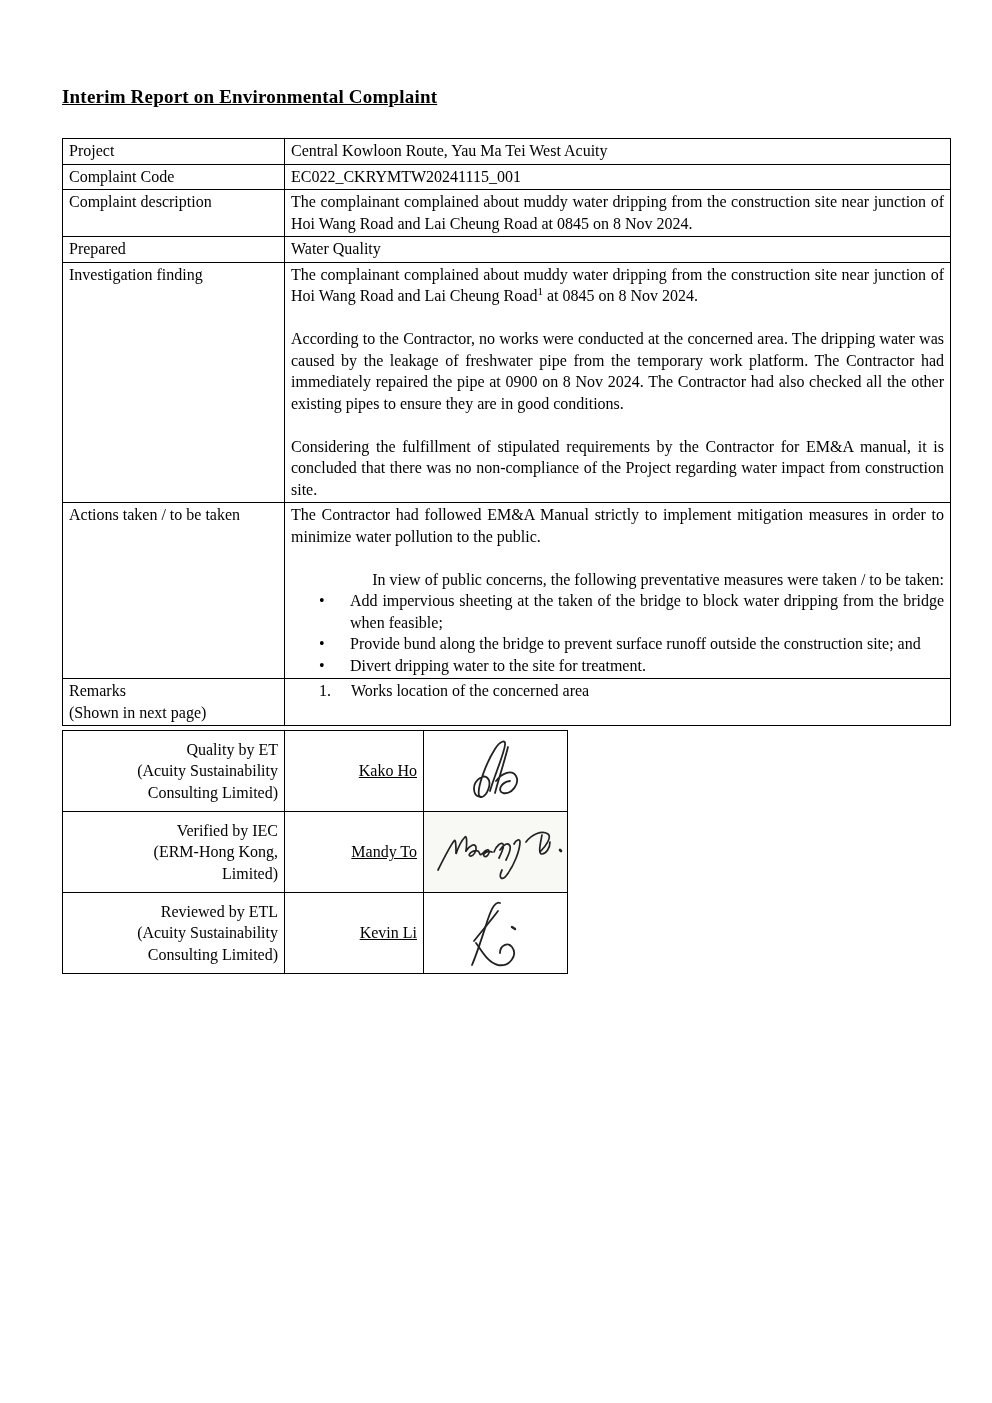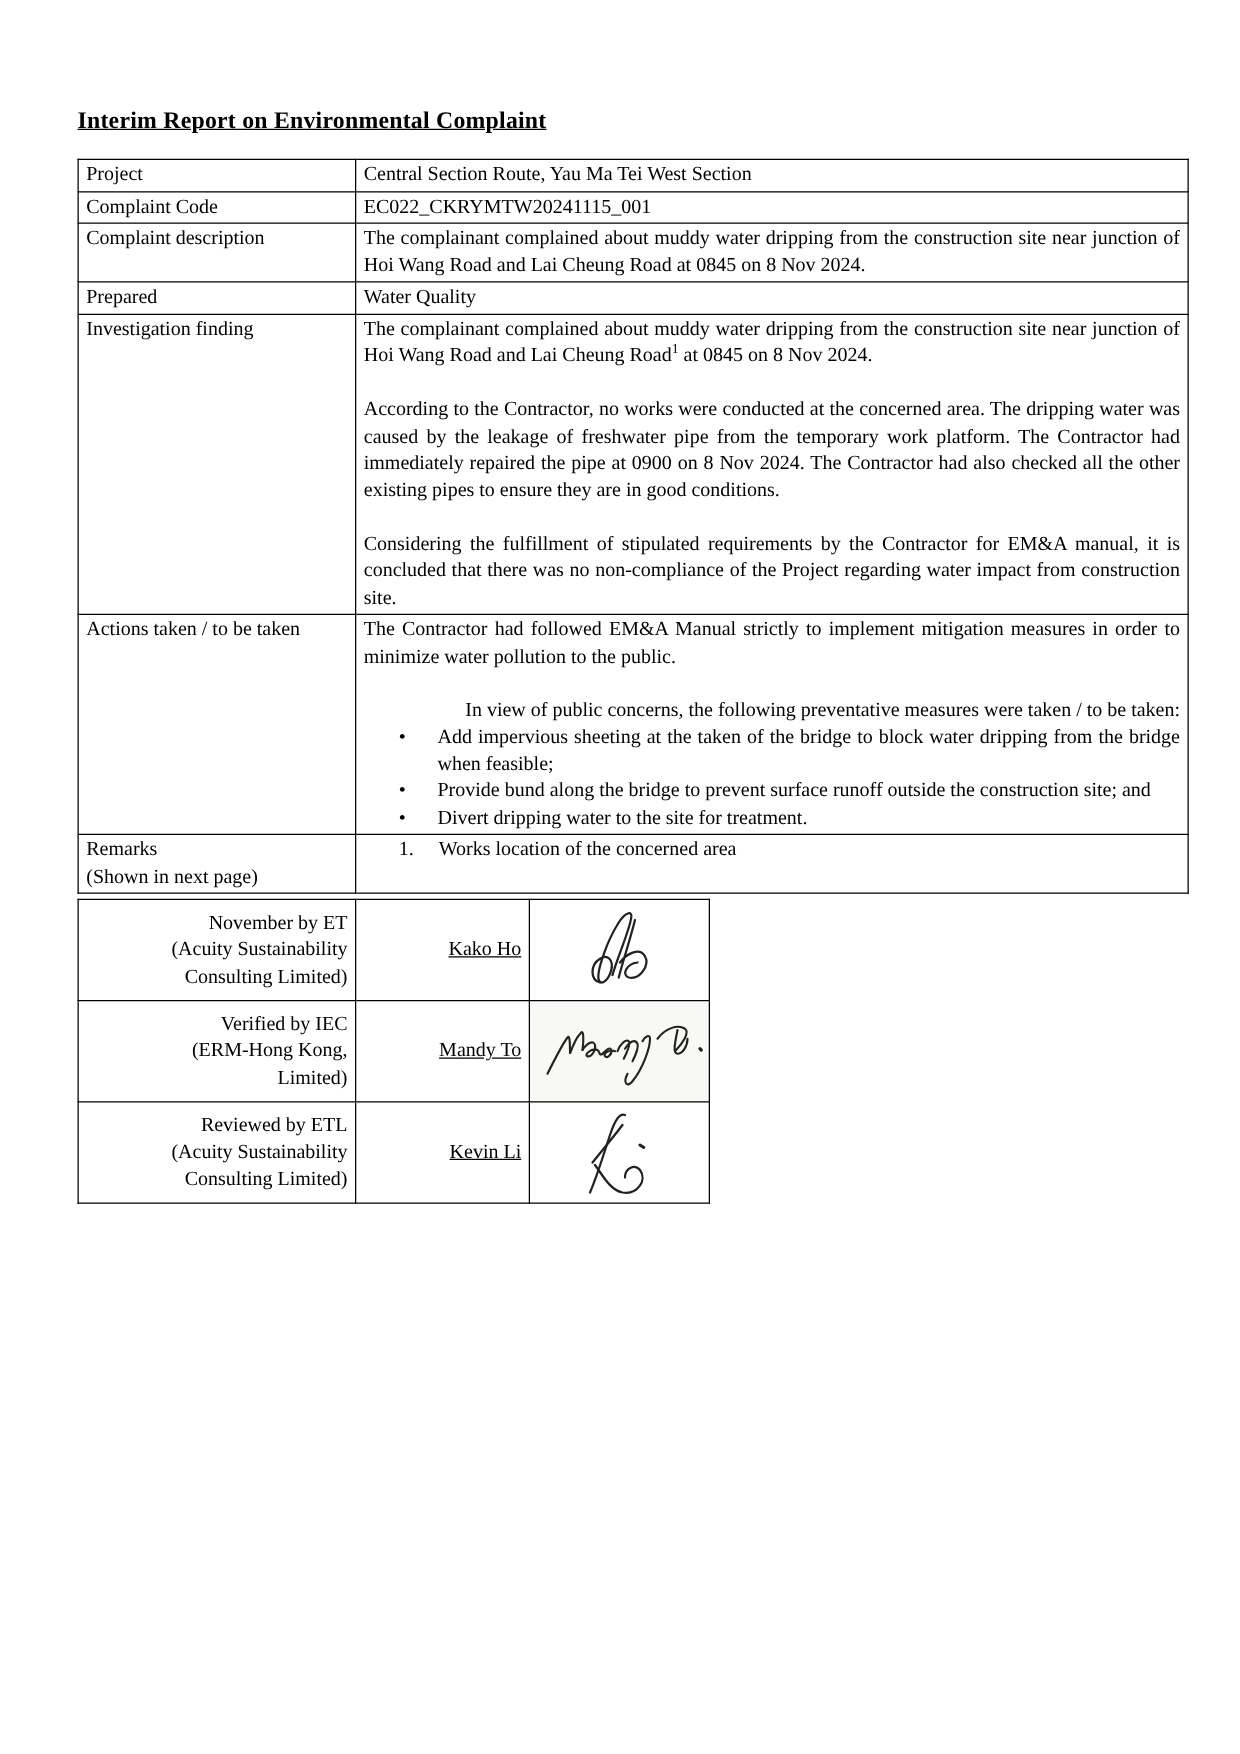--- a/index.html
+++ b/index.html
@@ -18,21 +18,21 @@
     margin: 86px 0 0 0;
     font-size: 19px;
     font-weight: bold;
     line-height: 22px;
     text-decoration: underline;
     letter-spacing: 0.2px;
   }
   table.main-table {
     border-collapse: collapse;
     width: 888px;
-    margin-top: 19px;
+    margin-top: 30px;
     table-layout: fixed;
   }
   table.main-table td {
     border: 1px solid #000000;
     font-size: 16px;
     line-height: 21.5px;
     padding: 1px 6px 2px 6px;
     vertical-align: top;
   }
   .label-cell { }
@@ -76,21 +76,21 @@
 
     <table class="main-table">
       <colgroup>
           <col style="width:222px">
           <col style="width:666px">
         </colgroup>
 
       <tbody>
           <tr>
         <td class="label-cell">Project</td>
-        <td class="value-cell">Central Section Route, Yau Ma Tei West Section</td>
+        <td class="value-cell">Central Kowloon Route, Yau Ma Tei West Acuity</td>
       </tr>
 
       <tr>
         <td class="label-cell">Complaint Code</td>
         <td class="value-cell">EC022_CKRYMTW20241115_001</td>
       </tr>
 
       <tr>
         <td class="label-cell">Complaint description</td>
         <td class="value-cell">
@@ -150,21 +150,21 @@
     <table class="sig-table">
       <colgroup>
           <col style="width:222px">
           <col style="width:139px">
           <col style="width:144px">
         </colgroup>
 
       <tbody>
           <tr>
         <td class="role-cell">
-          <div>November by ET</div>
+          <div>Quality by ET</div>
           <div>(Acuity Sustainability</div>
           <div>Consulting Limited)</div>
         </td>
         <td class="name-cell">Kako Ho</td>
         <td class="sig-cell">
           <svg class="sig-svg" width="120" height="76" viewBox="0 0 120 76" fill="none">
             <path d="M44,64 C36,62 36,50 44,45 C50,41 55,46 53,54 C51,62 45,67 43,62 C41,55 50,30 59,16 C64,8 70,6 69,12 C68,21 58,44 54,58" stroke="#222222" stroke-width="1.8" stroke-linecap="round" fill="none"></path>
             <path d="M72,14 C68,30 62,48 59,60 M60,48 C66,40 76,36 80,43 C84,50 76,62 67,60 C61,58 65,49 74,48" stroke="#222222" stroke-width="1.8" stroke-linecap="round" fill="none"></path>
           </svg>
         </td>

